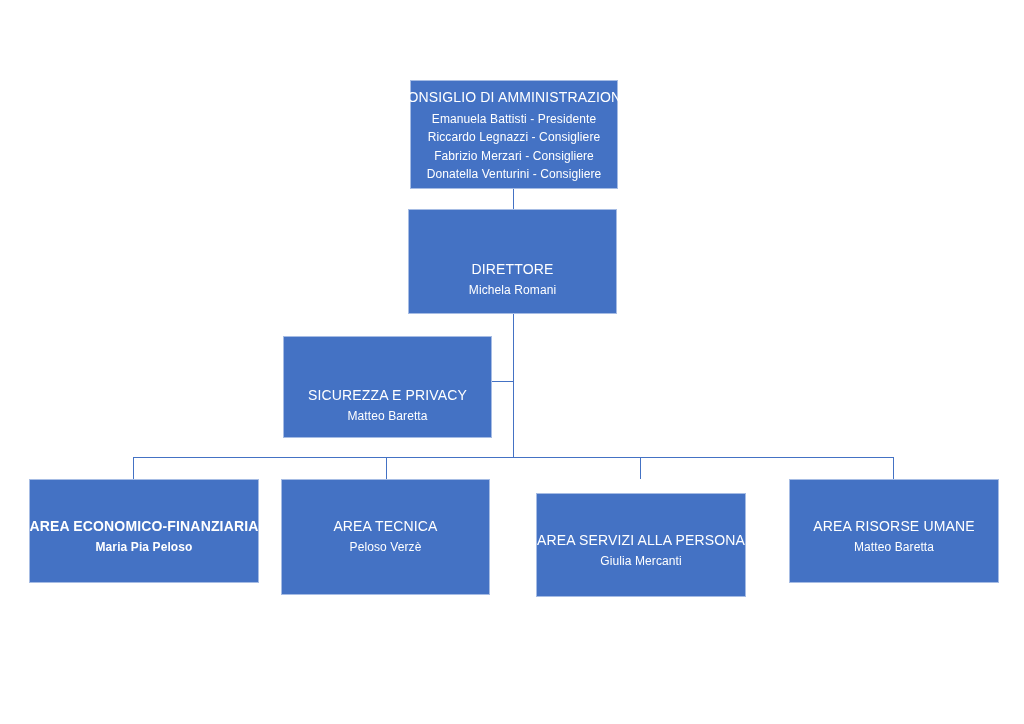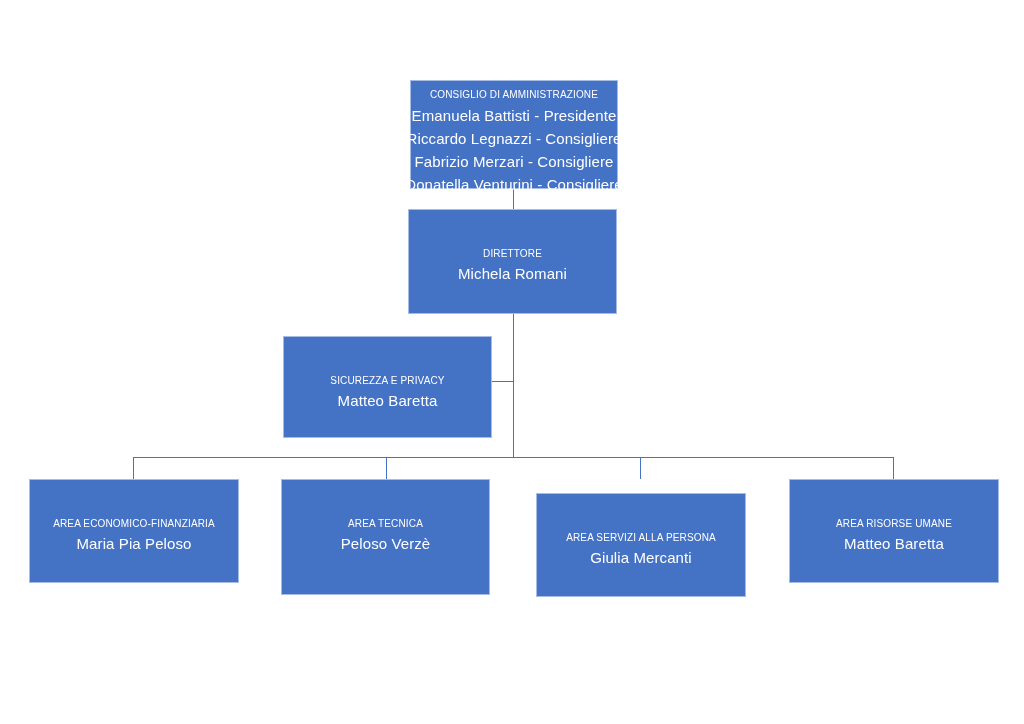--- a/index.html
+++ b/index.html
@@ -27,39 +27,39 @@
     display: flex;
     flex-direction: column;
     align-items: center;
     justify-content: center;
     text-align: center;
     color: #ffffff;
     line-height: 1.55;
     padding: 0 6px;
   }
   .node .title {
-    font-size: 10px;
+    font-size: 14px;
     letter-spacing: 0.15px;
     white-space: nowrap;
   }
   .node .person {
-    font-size: 15px;
+    font-size: 12px;
     letter-spacing: 0.1px;
     white-space: nowrap;
   }
   
   .node-board {
     justify-content: flex-start;
     padding-top: 6px;
   }
   .node-board .title { margin-bottom: 1px; }
 
   
   .node-offset-up {
-    justify-content: flex-start;
+    justify-content: center;
     padding-top: 36px;
   }
   .node-area {
     justify-content: flex-start;
     padding-top: 36px;
   }
 
   .connector {
     position: absolute;
     background: #4472C4;
@@ -96,21 +96,21 @@
   <div class="node node-offset-up" style="left:408px; top:209px; width:209px; height:105px;">
     <div class="title">DIRETTORE</div>
     <div class="person">Michela Romani</div>
   </div>
 
   <div class="node node-offset-up" style="left:283px; top:336px; width:209px; height:102px;">
     <div class="title">SICUREZZA E PRIVACY</div>
     <div class="person">Matteo Baretta</div>
   </div>
 
-  <div class="node node-area" style="left:29px; top:479px; width:210px; height:104px;">
+  <div class="node node-area" style="left:29px; top:479px; width:230px; height:104px;font-weight:bold;">
     <div class="title">AREA ECONOMICO-FINANZIARIA</div>
     <div class="person">Maria Pia Peloso</div>
   </div>
 
   <div class="node node-area" style="left:281px; top:479px; width:209px; height:116px;">
     <div class="title">AREA TECNICA</div>
     <div class="person">Peloso Verzè</div>
   </div>
 
   <div class="node node-area" style="left:536px; top:479px; width:210px; height:104px;margin-top:14px;">

